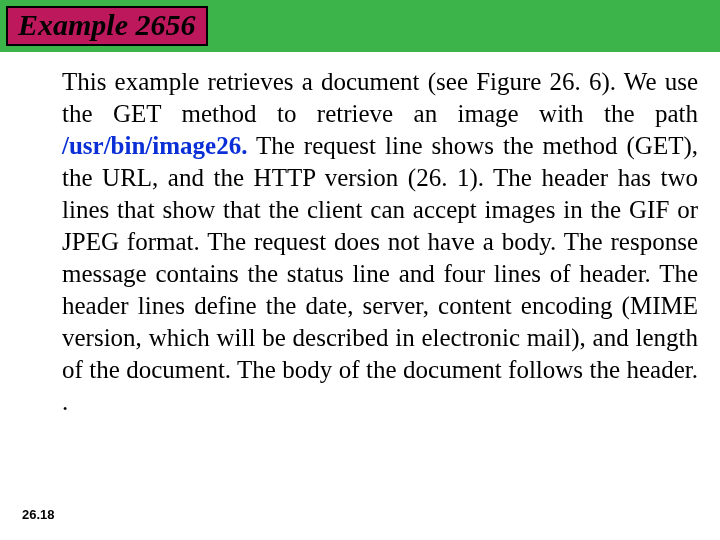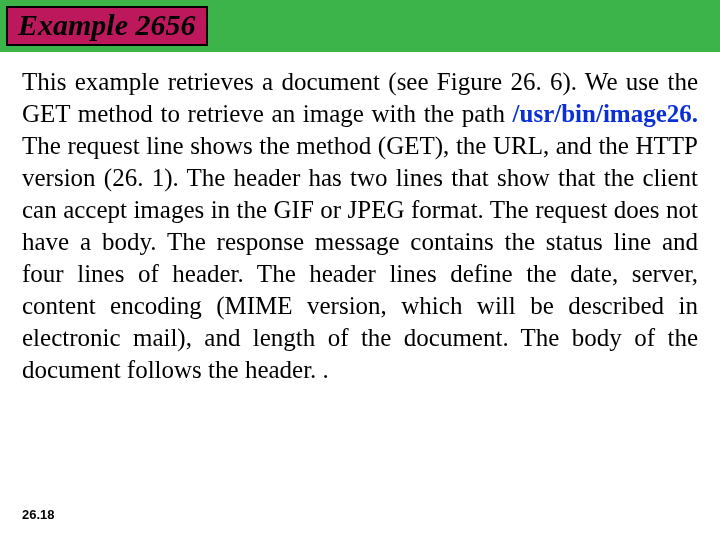--- a/index.html
+++ b/index.html
@@ -29,20 +29,21 @@
   }
   .content {
     padding: 14px 22px 0 22px;
   }
   .body-text {
     font-size: 25px;
     line-height: 1.28;
     color: #000000;
     text-align: justify;
     font-family: 'Times New Roman', Times, serif;
+    margin-left: 40px;
   }
   .path-highlight {
     color: #0a2fd6;
     font-weight: bold;
   }
   .page-num {
     position: absolute;
     bottom: 18px;
     left: 22px;
     font-family: Arial, Helvetica, sans-serif;

